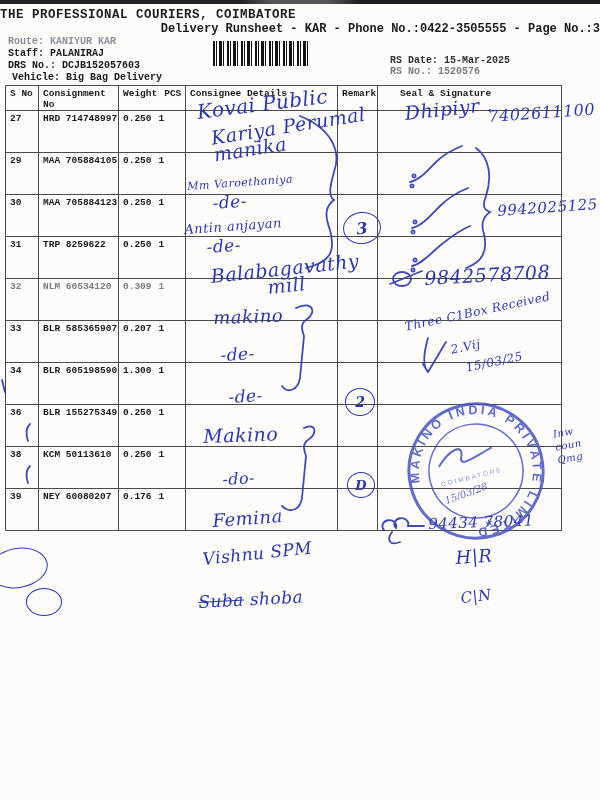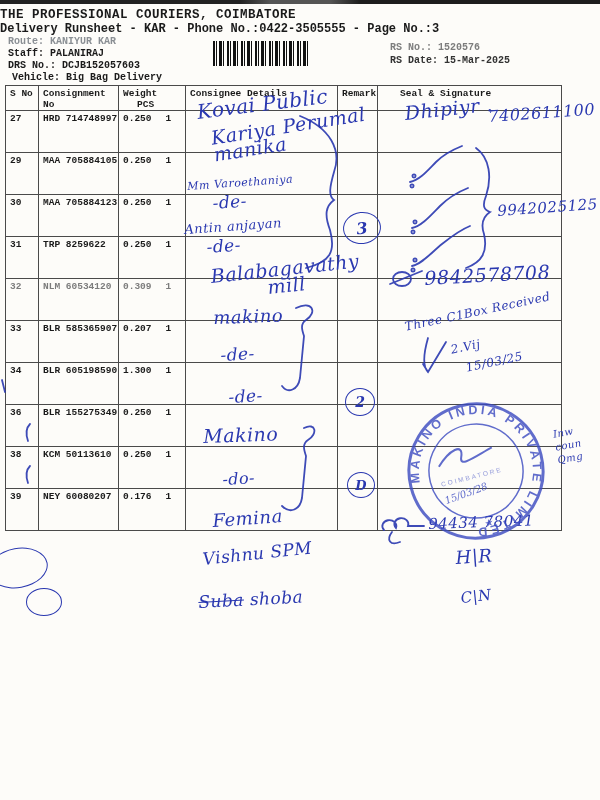--- a/index.html
+++ b/index.html
@@ -3,32 +3,32 @@
 <meta charset="utf-8">
 <style>
   :root{ --ink:#2a38b0; --stamp:#3a49c0; --line:#4a4a4a; }
   html,body{margin:0;padding:0;background:#e8e8e8;}
   .page{position:relative;width:600px;height:800px;margin:0 auto;background:#fdfcf9;
         font-family:"Liberation Mono","DejaVu Sans Mono",monospace;color:#1a1a1a;overflow:hidden;}
   .scan-edge{position:absolute;left:0;top:0;width:100%;height:4px;
         background:linear-gradient(90deg,#222 0 40%,#555 45% 55%,#1d1d1d 60% 100%);}
   .title{position:absolute;left:0;top:8px;width:100%;text-align:left;font-weight:bold;
         font-size:12.5px;letter-spacing:0.5px;}
-  .subtitle{position:absolute;left:0;top:22px;width:100%;text-align:left;font-weight:bold;font-size:12px;}
+  .subtitle{position:absolute;left:0;top:22px;width:100%;text-align:right;font-weight:bold;font-size:12px;}
   .meta{position:absolute;font-weight:bold;font-size:10px;white-space:nowrap;}
-  .dim{color:#8a8f94;} .dim2{color:#7d7d7d;}
+  .dim{color:#8a8f94;} .dim2{color:#7d7d7d;margin-top:24px;}
   .barcode{position:absolute;left:213px;top:41px;width:97px;height:25px;
         background:repeating-linear-gradient(90deg,#111 0 2px,transparent 2px 3px,#111 3px 4px,
         transparent 4px 6px,#111 6px 9px,transparent 9px 10px,#111 10px 11px,transparent 11px 14px);}
   table.sheet{position:absolute;left:5px;top:85px;width:556px;border-collapse:collapse;table-layout:fixed;padding-left:47px;}
   table.sheet th,table.sheet td{border:1px solid var(--line);font-size:9.5px;font-weight:bold;
         text-align:left;vertical-align:top;padding:2px 0 0 4px;overflow:hidden;}
   table.sheet th{height:12px;}
   table.sheet td{height:39px;}
-  .pcs-gap{display:inline-block;margin-left:14px;text-align:center;}
+  .pcs-gap{display:inline-block;margin-left:7px;text-align:center;}
   tr.faded td{color:#7c7c7c;}
   .hw{position:absolute;font-family:"DejaVu Serif",serif;font-style:italic;color:var(--ink);
         white-space:nowrap;transform-origin:left top;letter-spacing:0.5px;line-height:0.9;}
   .pre{white-space:pre-line;}
   .struck{text-decoration:line-through;}
   .mark-circle{position:absolute;border:1.6px solid var(--ink);border-radius:50%;
         display:flex;align-items:center;justify-content:center;background:transparent;
         font-family:"DejaVu Serif",serif;font-style:italic;color:var(--ink);font-weight:bold;}
   .open-circle{position:absolute;border:1.7px solid var(--ink);border-radius:50%;background:transparent;}
   svg.overlay{position:absolute;left:0;top:0;pointer-events:none;}

